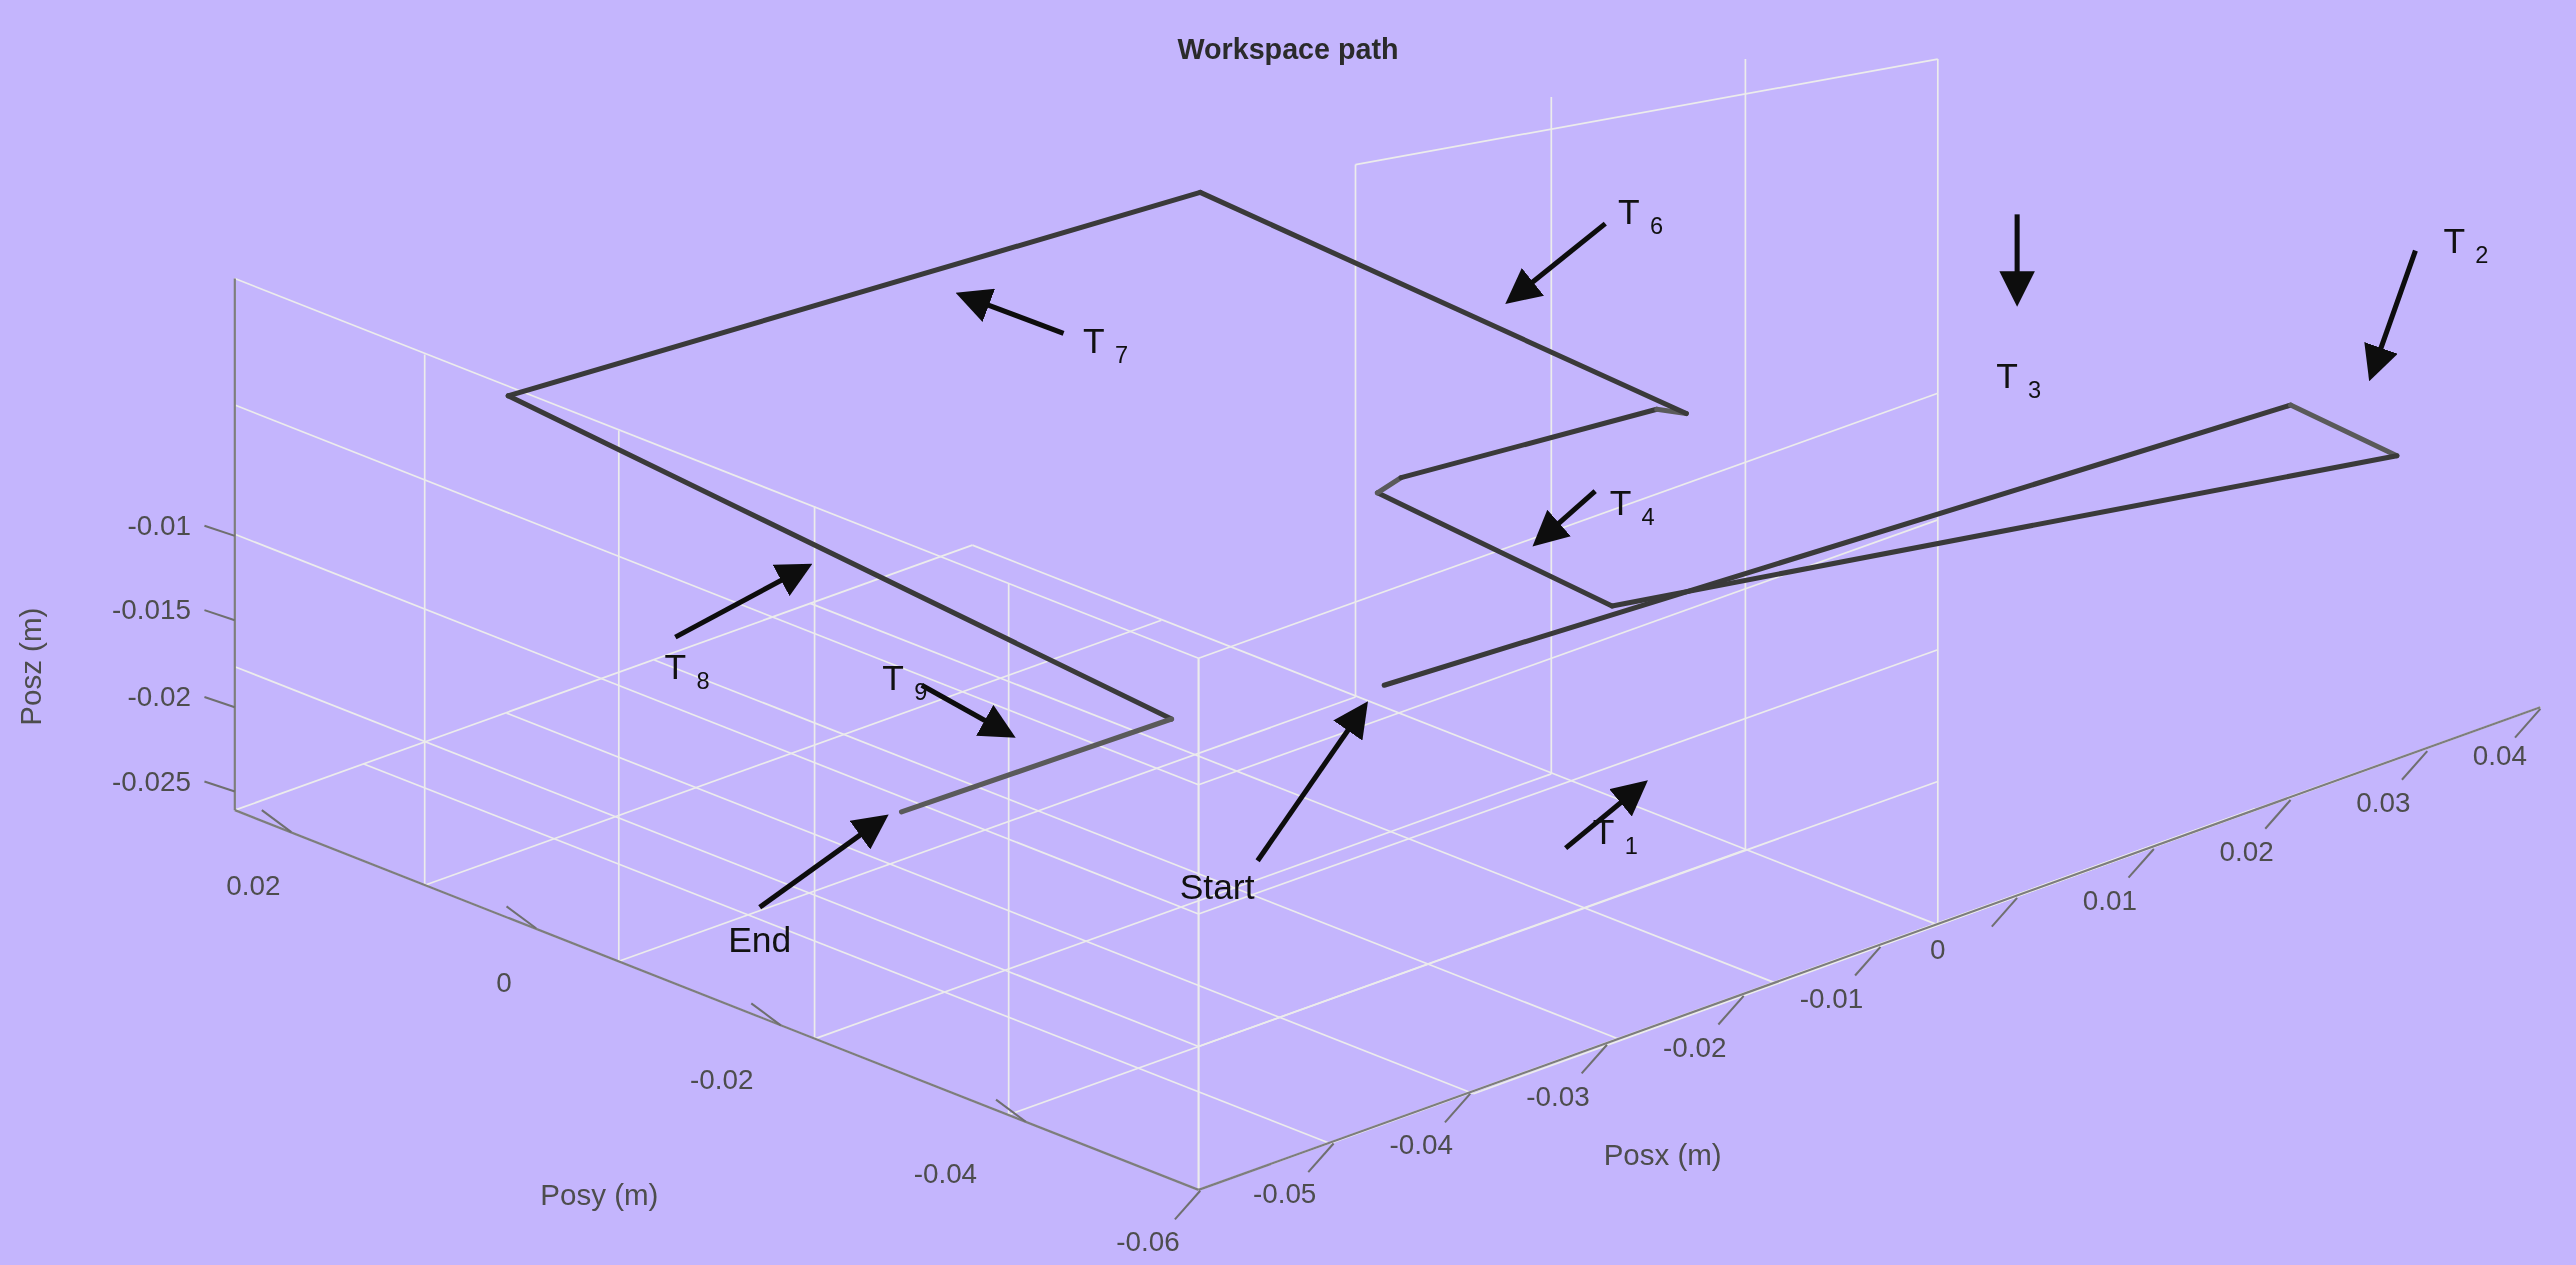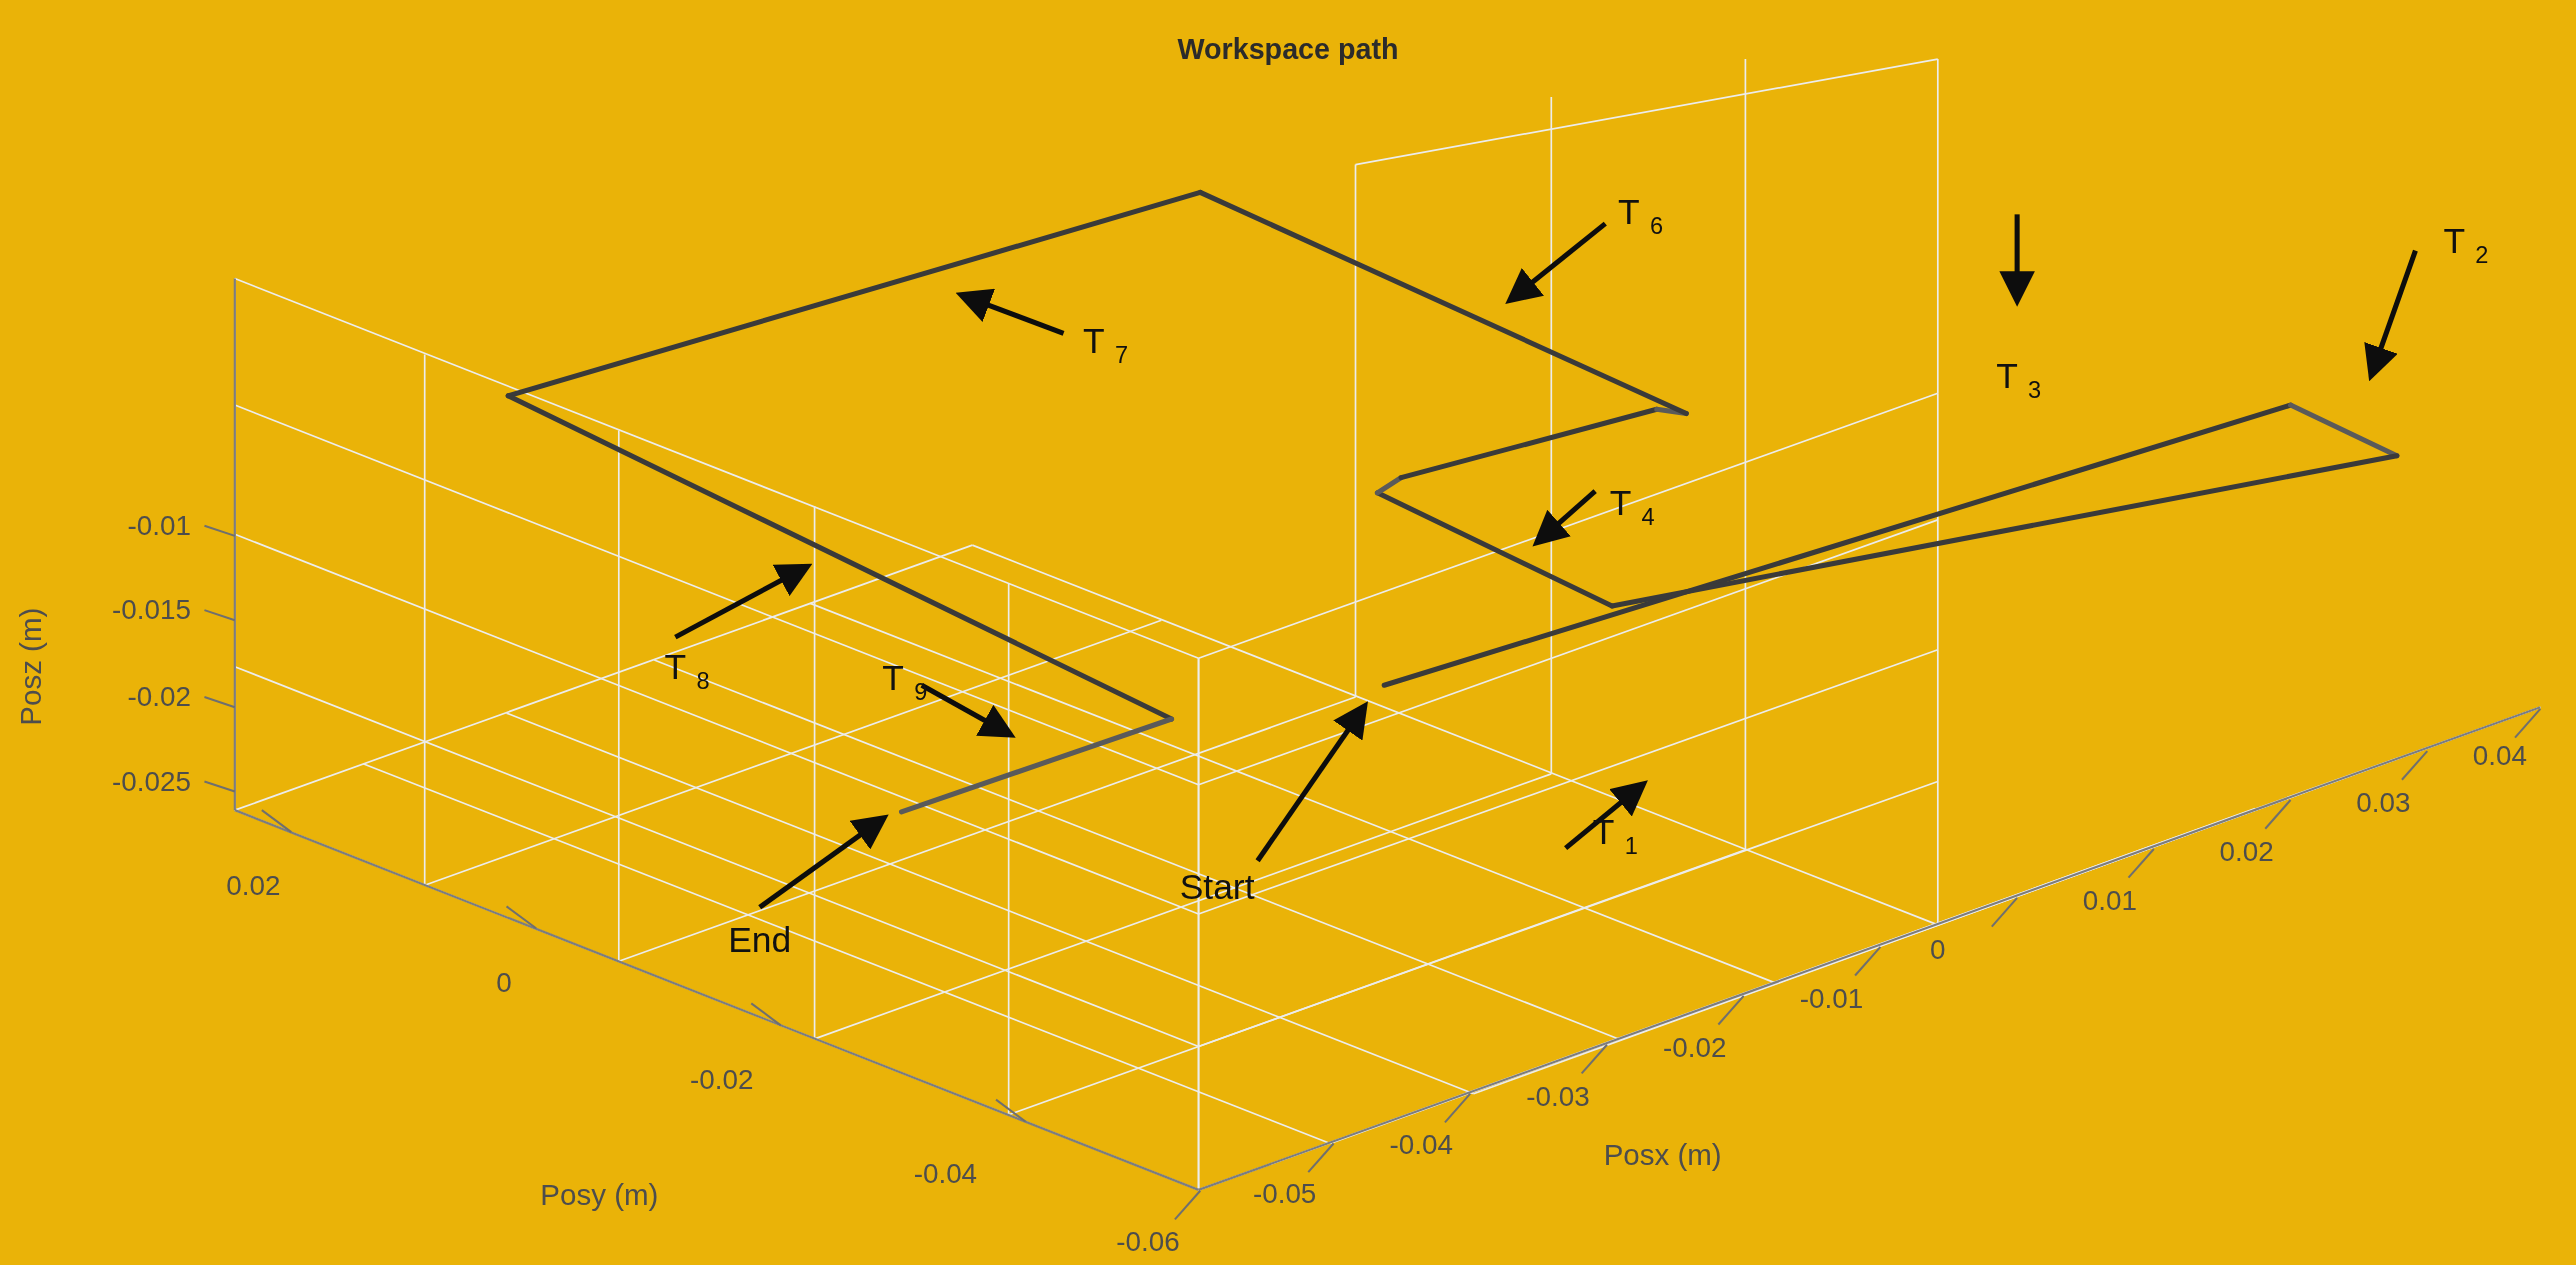--- a/index.html
+++ b/index.html
@@ -1,17 +1,17 @@
 <!DOCTYPE html>
 <html style="font-size:13.5px"><head>
 <meta charset="utf-8">
 <style>
   html,body{margin:0;padding:0;background:#ffffff;}
   body{width:2576px;height:1265px;overflow:hidden;font-family:"Liberation Sans",sans-serif;}
-  #fig{position:relative;width:2576px;height:1265px;background:#eab308;}
+  #fig{position:relative;width:2576px;height:1265px;background:#c4b5fd;}
   svg{display:block;position:absolute;top:0;left:0;}
   .title-txt{font-family:"Liberation Sans",sans-serif;font-size:34px;font-weight:bold;fill:#2b2b2b;}
   .tick-txt{font-family:"Liberation Sans",sans-serif;font-size:33px;fill:#4d4d4d;}
   .axlabel-txt{font-family:"Liberation Sans",sans-serif;font-size:35px;fill:#4d4d4d;}
   .ann-txt{font-family:"Liberation Sans",sans-serif;font-size:42px;fill:#111111;}
   .ann-sub{font-family:"Liberation Sans",sans-serif;font-size:28px;fill:#111111;}
   .gridline{stroke:#ececec;stroke-width:2;fill:none;}
   .axisline{stroke:#7d7d7d;stroke-width:2.6;fill:none;}
   .tickmark{stroke:#6f6f6f;stroke-width:2.4;fill:none;}
   .pathline{stroke:#3a3a3a;stroke-width:6;fill:none;stroke-linejoin:round;stroke-linecap:round;}

